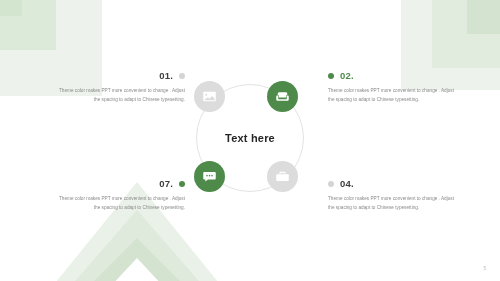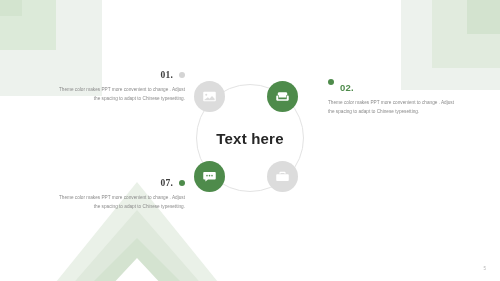--- a/index.html
+++ b/index.html
@@ -27,21 +27,21 @@
 
   
   .ring{
     position:absolute;left:196px;top:84px;width:108px;height:108px;
     border:1px solid #e3e3e3;border-radius:50%;
     box-sizing:border-box;
   }
   .center-text{
     position:absolute;left:196px;top:84px;width:108px;height:108px;
     display:flex;align-items:center;justify-content:center;
-    font-size:15px;font-weight:bold;color:#262626;letter-spacing:.2px;
+    font-size:11px;font-weight:bold;color:#262626;letter-spacing:.2px;
   }
 
   
   .node{
     position:absolute;width:31px;height:31px;border-radius:50%;
     display:flex;align-items:center;justify-content:center;
   }
   .node.gray{background:#dcdcdc;}
   .node.green{background:#4e8b4b;}
   .node svg{display:block;}
@@ -52,22 +52,22 @@
   .node-br{left:267px;top:161px;}
 
   
   .block{position:absolute;width:128px;}
   .block .hdr{
     display:flex;align-items:center;gap:6px;margin-bottom:5px;
   }
   .block.right .hdr{justify-content:flex-start;}
   .block.left .hdr{justify-content:flex-end;}
   .num{font-size:9.5px;font-weight:bold;letter-spacing:.2px;}
-  .num.dark{color:#3d3d3d;font-family:Liberation Serif, serif;}
-  .num.green{color:#4e8b4b;margin-top:12px;}
+  .num.dark{color:#3d3d3d;}
+  .num.green{color:#4e8b4b;}
   .dot{width:6px;height:6px;border-radius:50%;flex:0 0 auto;}
   .dot.gray{background:#d4d4d4;}
   .dot.green{background:#4e8b4b;}
   .body{
     font-size:4.7px;line-height:9px;color:#8a8a8a;
   }
   .block.left .body{text-align:right;}
   .block.right .body{text-align:left;}
 
   .b01{left:57px;top:70px;}
@@ -158,16 +158,23 @@
   </div>
 
   <div class="block left b03">
     <div class="hdr">
       <span class="num dark">07.</span>
       <span class="dot green"></span>
     </div>
     <div class="body">Theme  color makes PPT more convenient to change . Adjust the spacing to adapt to Chinese typesetting.</div>
   </div>
 
+  <div class="block right b04">
+    <div class="hdr">
+      <span class="dot gray"></span>
+      <span class="num dark">04.</span>
+    </div>
+    <div class="body">Theme  color makes PPT more convenient to change . Adjust the spacing to adapt to Chinese typesetting.</div>
+  </div>
 
   <div class="pagenum">5</div>
 
 </div>
 
 </body></html>

